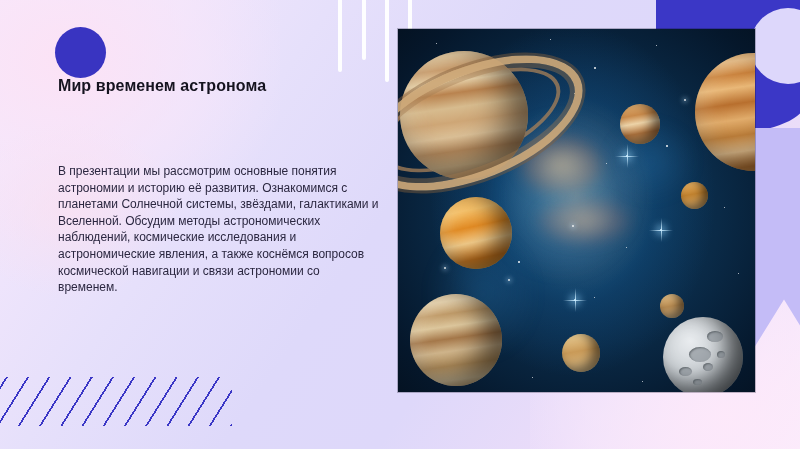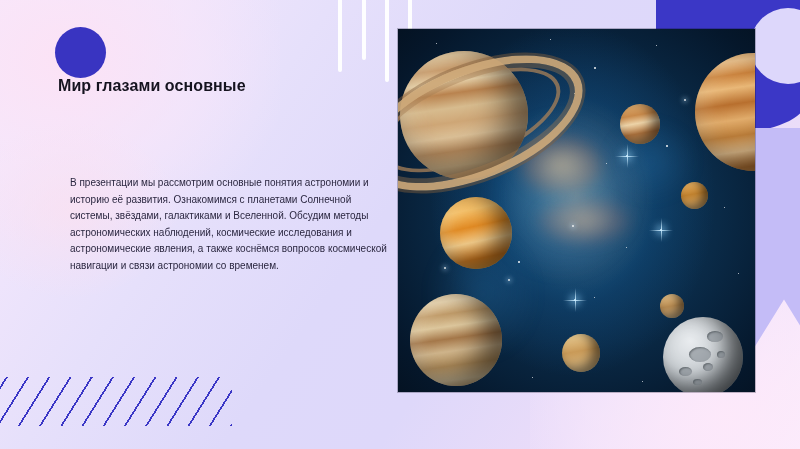--- a/index.html
+++ b/index.html
@@ -152,22 +152,22 @@
     font-size: 16px;
     font-weight: bold;
     color: #15131f;
     letter-spacing: 0.1px;
   }
   .body-text {
     position: absolute;
     left: 58px;
     top: 163px;
     width: 322px;
-    margin: 12px;
-    font-size: 10px;
+    margin: 0;
+    font-size: 12px;
     line-height: 16.6px;
     color: #2b2740;
   }
 
   
   .photo {
     position: absolute;
     left: 398px;
     top: 29px;
     width: 357px;
@@ -340,21 +340,21 @@
       <span class="bar b1"></span>
       <span class="bar b2"></span>
       <span class="bar b3"></span>
       <span class="bar b4"></span>
     </div>
 
     <div class="hatch"></div>
     <div class="blue-dot"></div>
   </div>
 
-  <h1 class="title">Мир глазами основные</h1>
+  <h1 class="title">Мир временем астронома</h1>
   <p class="body-text">В презентации мы рассмотрим основные понятия астрономии и историю её развития. Ознакомимся с планетами Солнечной системы, звёздами, галактиками и Вселенной. Обсудим методы астрономических наблюдений, космические исследования и астрономические явления, а также коснёмся вопросов космической навигации и связи астрономии со временем.</p>
 
   <div class="photo">
     <div class="space-bg"></div>
 
     <div class="neb n3"></div>
     <div class="neb n4"></div>
     <div class="neb n5"></div>
     <div class="neb n1"></div>
     <div class="neb n2"></div>

